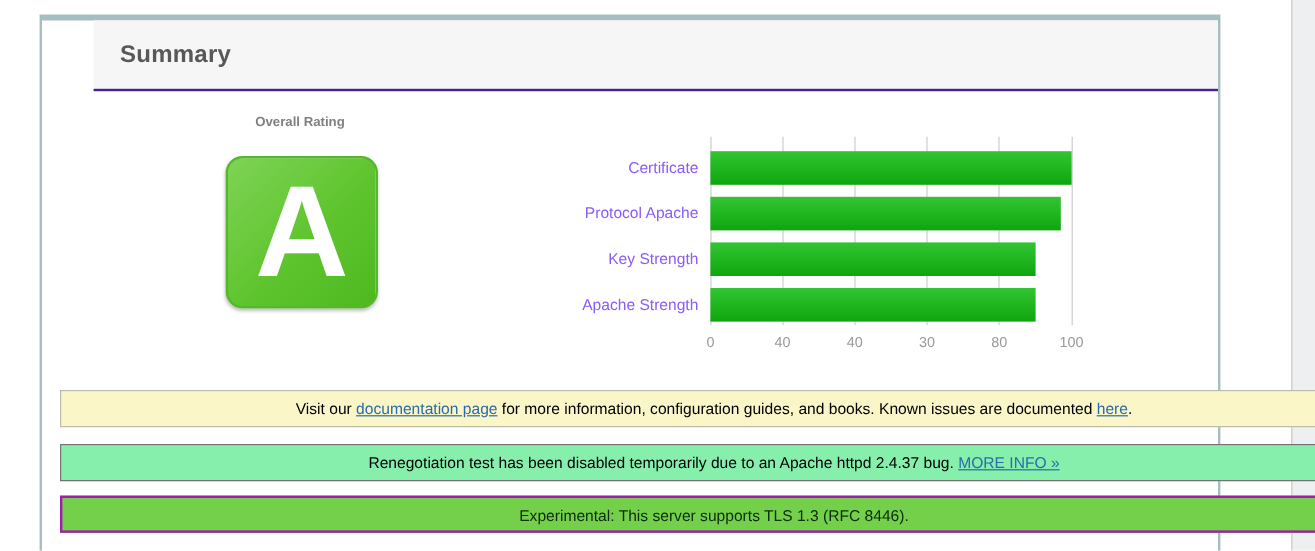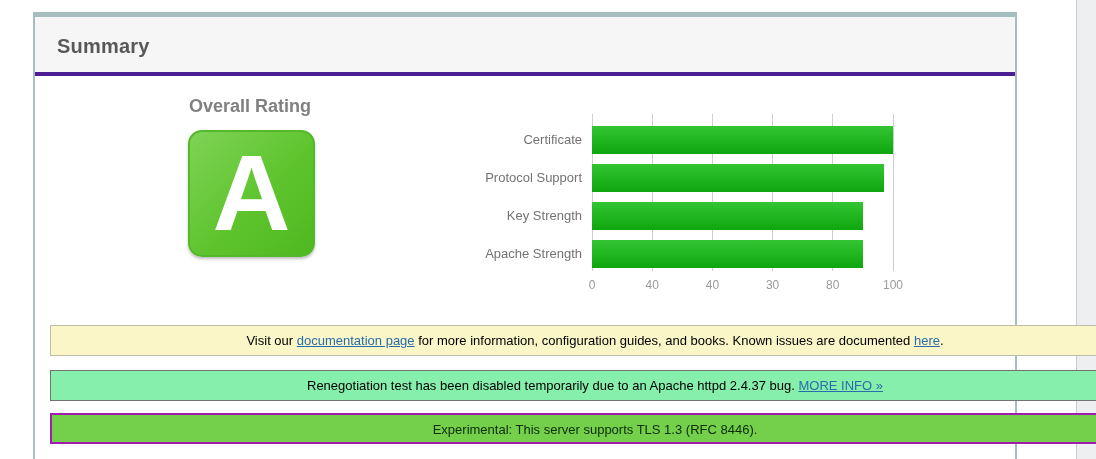--- a/index.html
+++ b/index.html
@@ -12,32 +12,32 @@
     position:absolute; left:1076px; top:0; width:20px; height:459px;
     background:#edeff0; border-left:1px solid #c6cbcc;
   }
   
   .panel {
     position:absolute; left:33px; top:12px; width:984px; height:500px;
     background:#ffffff;
     border:2px solid #a7bec0; border-top:5px solid #a7bec0;
   }
   .panel-header {
-    height:59px; background:#f6f6f6; border-bottom:4px solid #4c1d95;
+    height:59px; background:#f6f6f6; border-bottom:2px solid #4c1d95;margin-left:43px;
   }
   .panel-title {
     font-size:20px; font-weight:bold; color:#585858;
     line-height:58px; padding-left:22px; letter-spacing:0.2px;
   }
   .panel-body { position:relative; width:100%; height:420px; }
 
   
   .overall-label {
     position:absolute; left:83px; top:20px; width:340px; text-align:left;
-    font-size:18px; font-weight:bold; color:#808080;
+    font-size:11px; font-weight:bold; color:#808080;
     left:120px; width:190px; text-align:center;
   }
   .grade-badge {
     position:absolute; left:153px; top:54px; width:127px; height:127px;
     border-radius:14px;
     background:linear-gradient(135deg, #7fd355 0%, #5ec42e 55%, #4eb81f 100%);
     border:2px solid #55b82a;
     box-shadow:0 2px 3px rgba(0,0,0,0.25);
     text-align:center;
   }
@@ -45,21 +45,21 @@
     font-size:108px; font-weight:bold; color:#ffffff; line-height:121px;
     font-family:"Liberation Sans", sans-serif;
   }
 
   
   .chart { position:absolute; left:377px; top:38px; width:490px; height:200px; }
   .chart-grid { position:absolute; left:180px; top:0; width:301px; height:157px; }
   .gridline { position:absolute; top:0; width:1px; height:157px; background:#cdcdcd; }
   .bar-row-label {
     position:absolute; left:0; width:170px; height:28px; line-height:28px;
-    text-align:right; font-size:13px; color:#737373;
+    text-align:right; font-size:13px; color:#8b5cf6;
   }
   .score-bar {
     position:absolute; height:28px;
     background:linear-gradient(to bottom, #33c433 0%, #22b822 45%, #0ea50e 100%);
   }
   .tick-row { position:absolute; left:180px; top:164px; width:301px; height:16px; }
   .tick-label {
     position:absolute; transform:translateX(-50%); font-size:12px; color:#9a9a9a;
   }
 
@@ -99,21 +99,21 @@
             <div class="gridline" style="left: calc(0% - 0.5px);"></div>
             <div class="gridline" style="left: calc(20% - 0.5px);"></div>
             <div class="gridline" style="left: calc(40% - 0.5px);"></div>
             <div class="gridline" style="left: calc(60% - 0.5px);"></div>
             <div class="gridline" style="left: calc(80% - 0.5px);"></div>
             <div class="gridline" style="left: calc(100% - 0.5px);"></div>
           </div>
         <div id="chart-rows">
             <div class="bar-row-label" style="top: 12px;">Certificate</div>
             <div class="score-bar" style="top: 12px; left: 180px; width: 301px;"></div>
-            <div class="bar-row-label" style="top: 50px;">Protocol Support</div>
+            <div class="bar-row-label" style="top: 50px;">Protocol Apache</div>
             <div class="score-bar" style="top: 50px; left: 180px; width: 291.97px;"></div>
             <div class="bar-row-label" style="top: 88px;">Key Strength</div>
             <div class="score-bar" style="top: 88px; left: 180px; width: 270.9px;"></div>
             <div class="bar-row-label" style="top: 126px;">Apache Strength</div>
             <div class="score-bar" style="top: 126px; left: 180px; width: 270.9px;"></div>
           </div>
         <div class="tick-row" id="tick-row">
             <span class="tick-label" style="left: 0%;">0</span>
             <span class="tick-label" style="left: 20%;">40</span>
             <span class="tick-label" style="left: 40%;">40</span>

